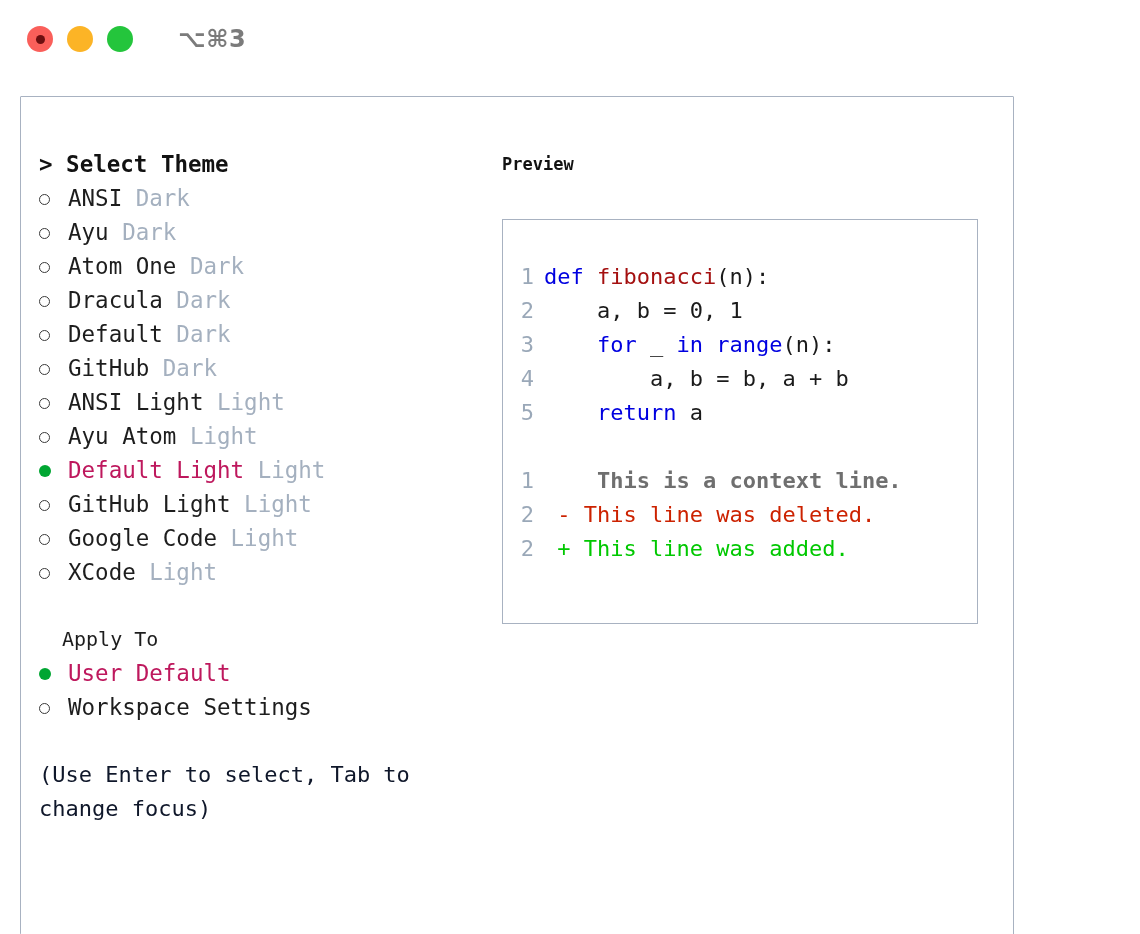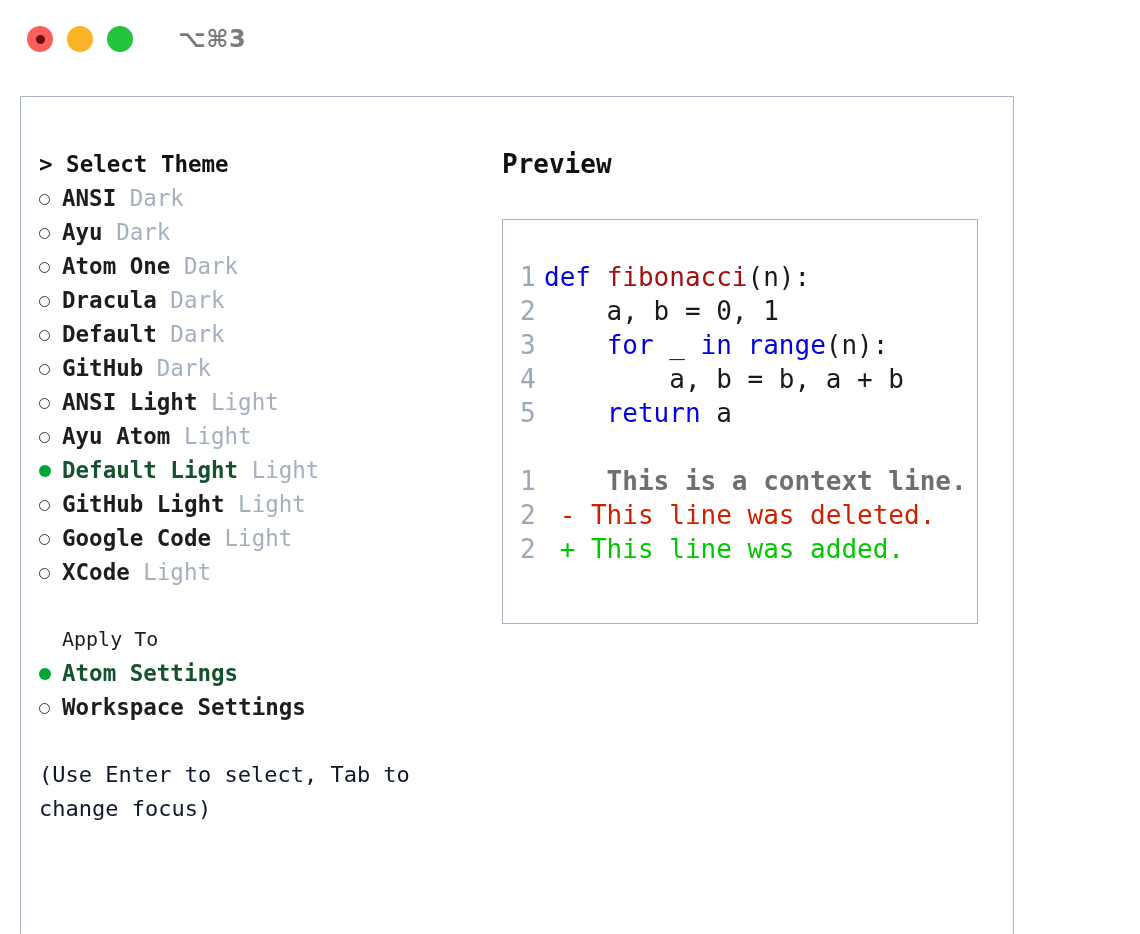--- a/index.html
+++ b/index.html
@@ -131,23 +131,23 @@
     vertical-align: 1px;
   }
   .opt .bullet .dot {
     display: inline-block;
     width: 12px;
     height: 12px;
     border-radius: 50%;
     background: #00a632;
     vertical-align: 1px;
   }
-  .opt .label { margin-left: 9px; font-weight: bold; }
+  .opt .label { margin-left: 15px; }
   .opt .badge { color: #a4b0bf; }
-  .opt.selected .label { color: #14532d; }
+  .opt.selected .label { color: #be185d; }
 
   .subsection {
     margin-top: 33px;
   }
   .subsection .sub-title {
     font-size: 20px;
     line-height: 34px;
     color: #1d1d1d;
     padding-left: 23px;
     white-space: pre;
@@ -162,40 +162,40 @@
   }
 
   
   .right-col {
     position: absolute;
     left: 481px;
     top: 50px;
     width: 490px;
   }
   .preview-title {
-    font-size: 26px;
+    font-size: 17px;
     font-weight: bold;
     color: #121212;
     line-height: 34px;
   }
   .preview-box {
     margin-top: 38px;
     width: 476px;
     height: 405px;
     border: 1.5px solid #a8b2c1;
     box-sizing: border-box;
     background: #ffffff;
     position: relative;
   }
   .code {
     position: absolute;
     left: 17px;
     top: 40px;
     right: 4px;
-    font-size: 26px;
+    font-size: 22px;
     line-height: 34px;
   }
   .code-line { white-space: pre; }
   .lineno {
     display: inline-block;
     width: 14px;
     text-align: right;
     color: #9aa8b8;
     margin-right: 10px;
   }
@@ -239,21 +239,21 @@
             <div class="opt"><span class="bullet"><span class="ring"></span></span><span class="label">Ayu Atom</span><span class="badge"> Light</span></div>
             <div class="opt selected"><span class="bullet"><span class="dot"></span></span><span class="label">Default Light</span><span class="badge"> Light</span></div>
             <div class="opt"><span class="bullet"><span class="ring"></span></span><span class="label">GitHub Light</span><span class="badge"> Light</span></div>
             <div class="opt"><span class="bullet"><span class="ring"></span></span><span class="label">Google Code</span><span class="badge"> Light</span></div>
             <div class="opt"><span class="bullet"><span class="ring"></span></span><span class="label">XCode</span><span class="badge"> Light</span></div>
           </div>
 
         <div class="subsection">
           <div class="sub-title">Apply To</div>
           <div class="opt-list" id="apply-list">
-              <div class="opt selected"><span class="bullet"><span class="dot"></span></span><span class="label">Atom Settings</span></div>
+              <div class="opt selected"><span class="bullet"><span class="dot"></span></span><span class="label">User Default</span></div>
               <div class="opt"><span class="bullet"><span class="ring"></span></span><span class="label">Workspace Settings</span></div>
             </div>
         </div>
 
         <div class="hint">(Use Enter to select, Tab to change focus)</div>
       </div>
 
       <div class="right-col">
         <div class="preview-title">Preview</div>
         <div class="preview-box">

